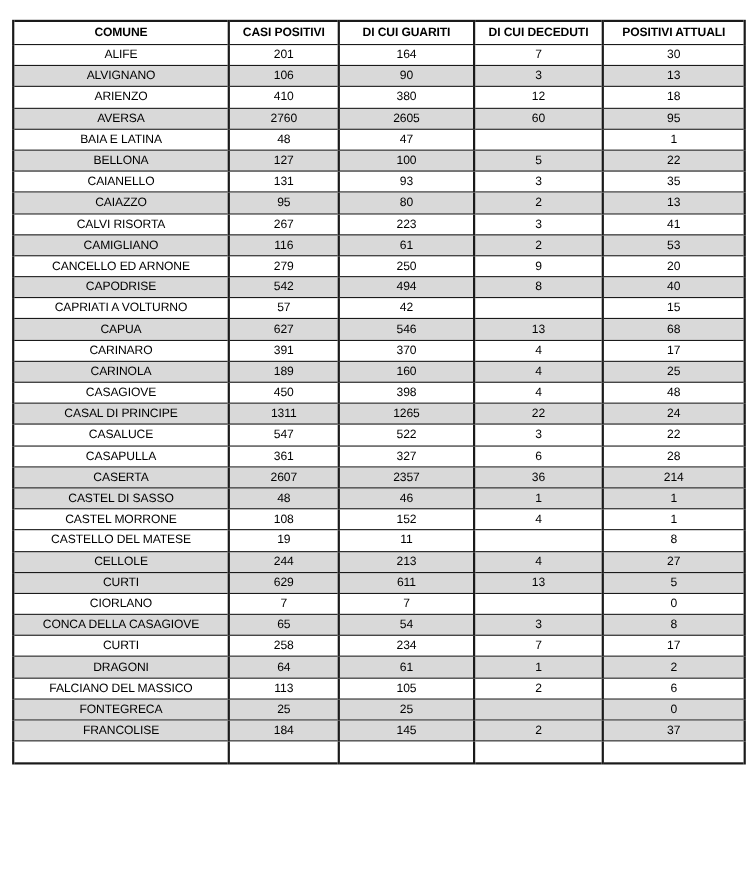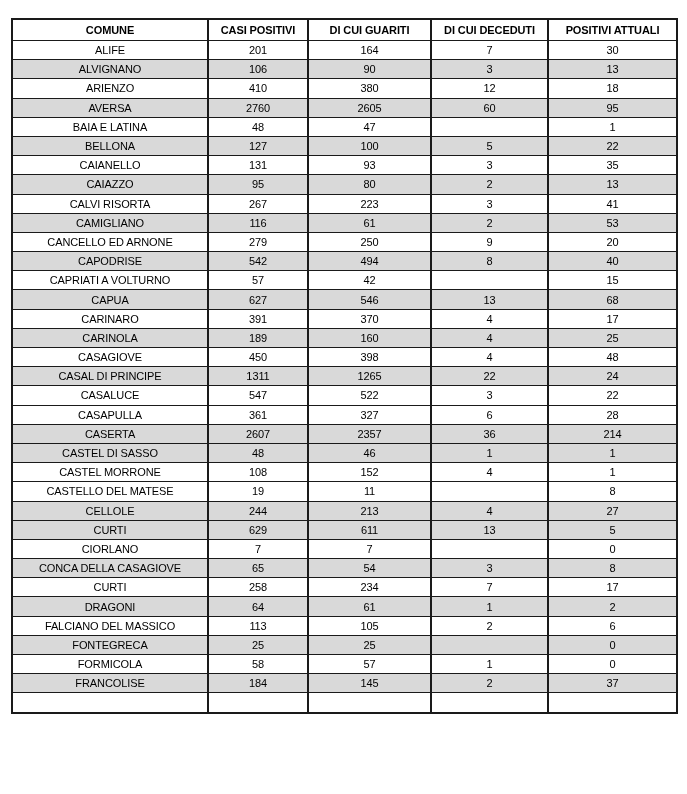--- a/index.html
+++ b/index.html
@@ -297,27 +297,20 @@
           <td>2</td>
           <td>6</td>
         </tr>
         <tr class="shaded">
           <td>FONTEGRECA</td>
           <td>25</td>
           <td>25</td>
           <td></td>
           <td>0</td>
         </tr>
-        <tr class="plain">
-          <td>FORMICOLA</td>
-          <td>58</td>
-          <td>57</td>
-          <td>1</td>
-          <td>0</td>
-        </tr>
         <tr class="shaded">
           <td>FRANCOLISE</td>
           <td>184</td>
           <td>145</td>
           <td>2</td>
           <td>37</td>
         </tr>
         <tr class="partial">
           <td></td>
           <td></td>

